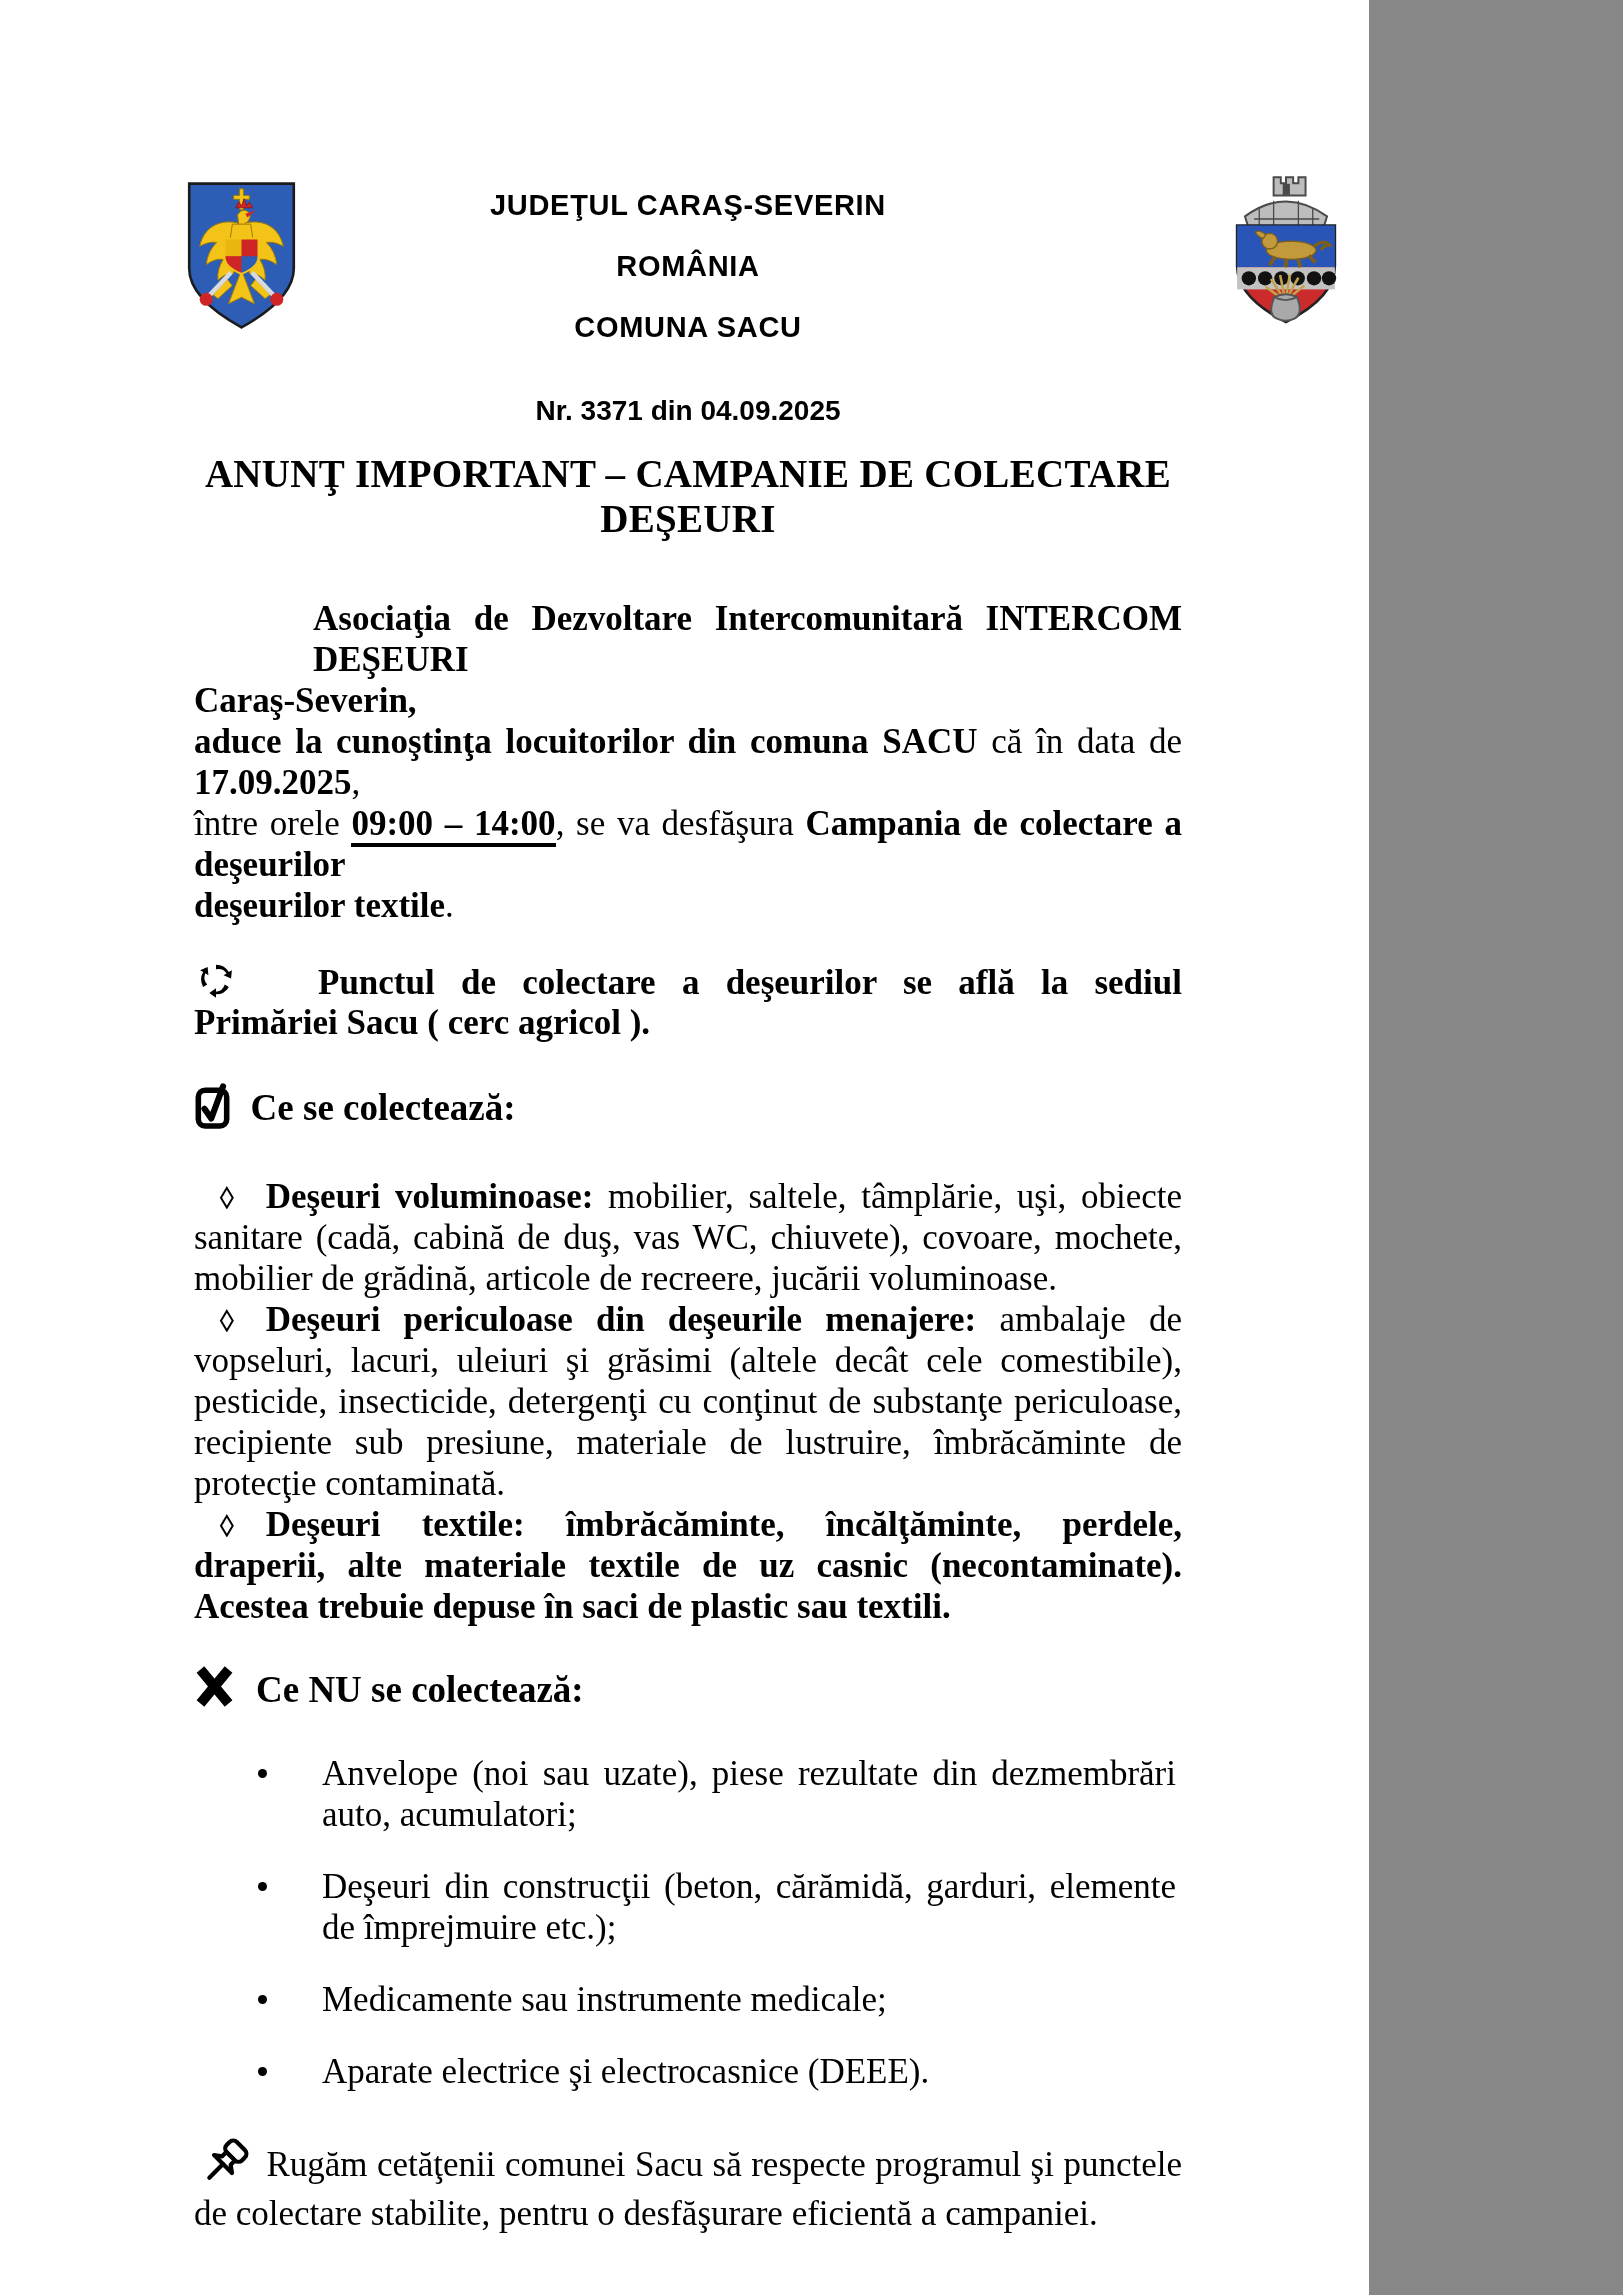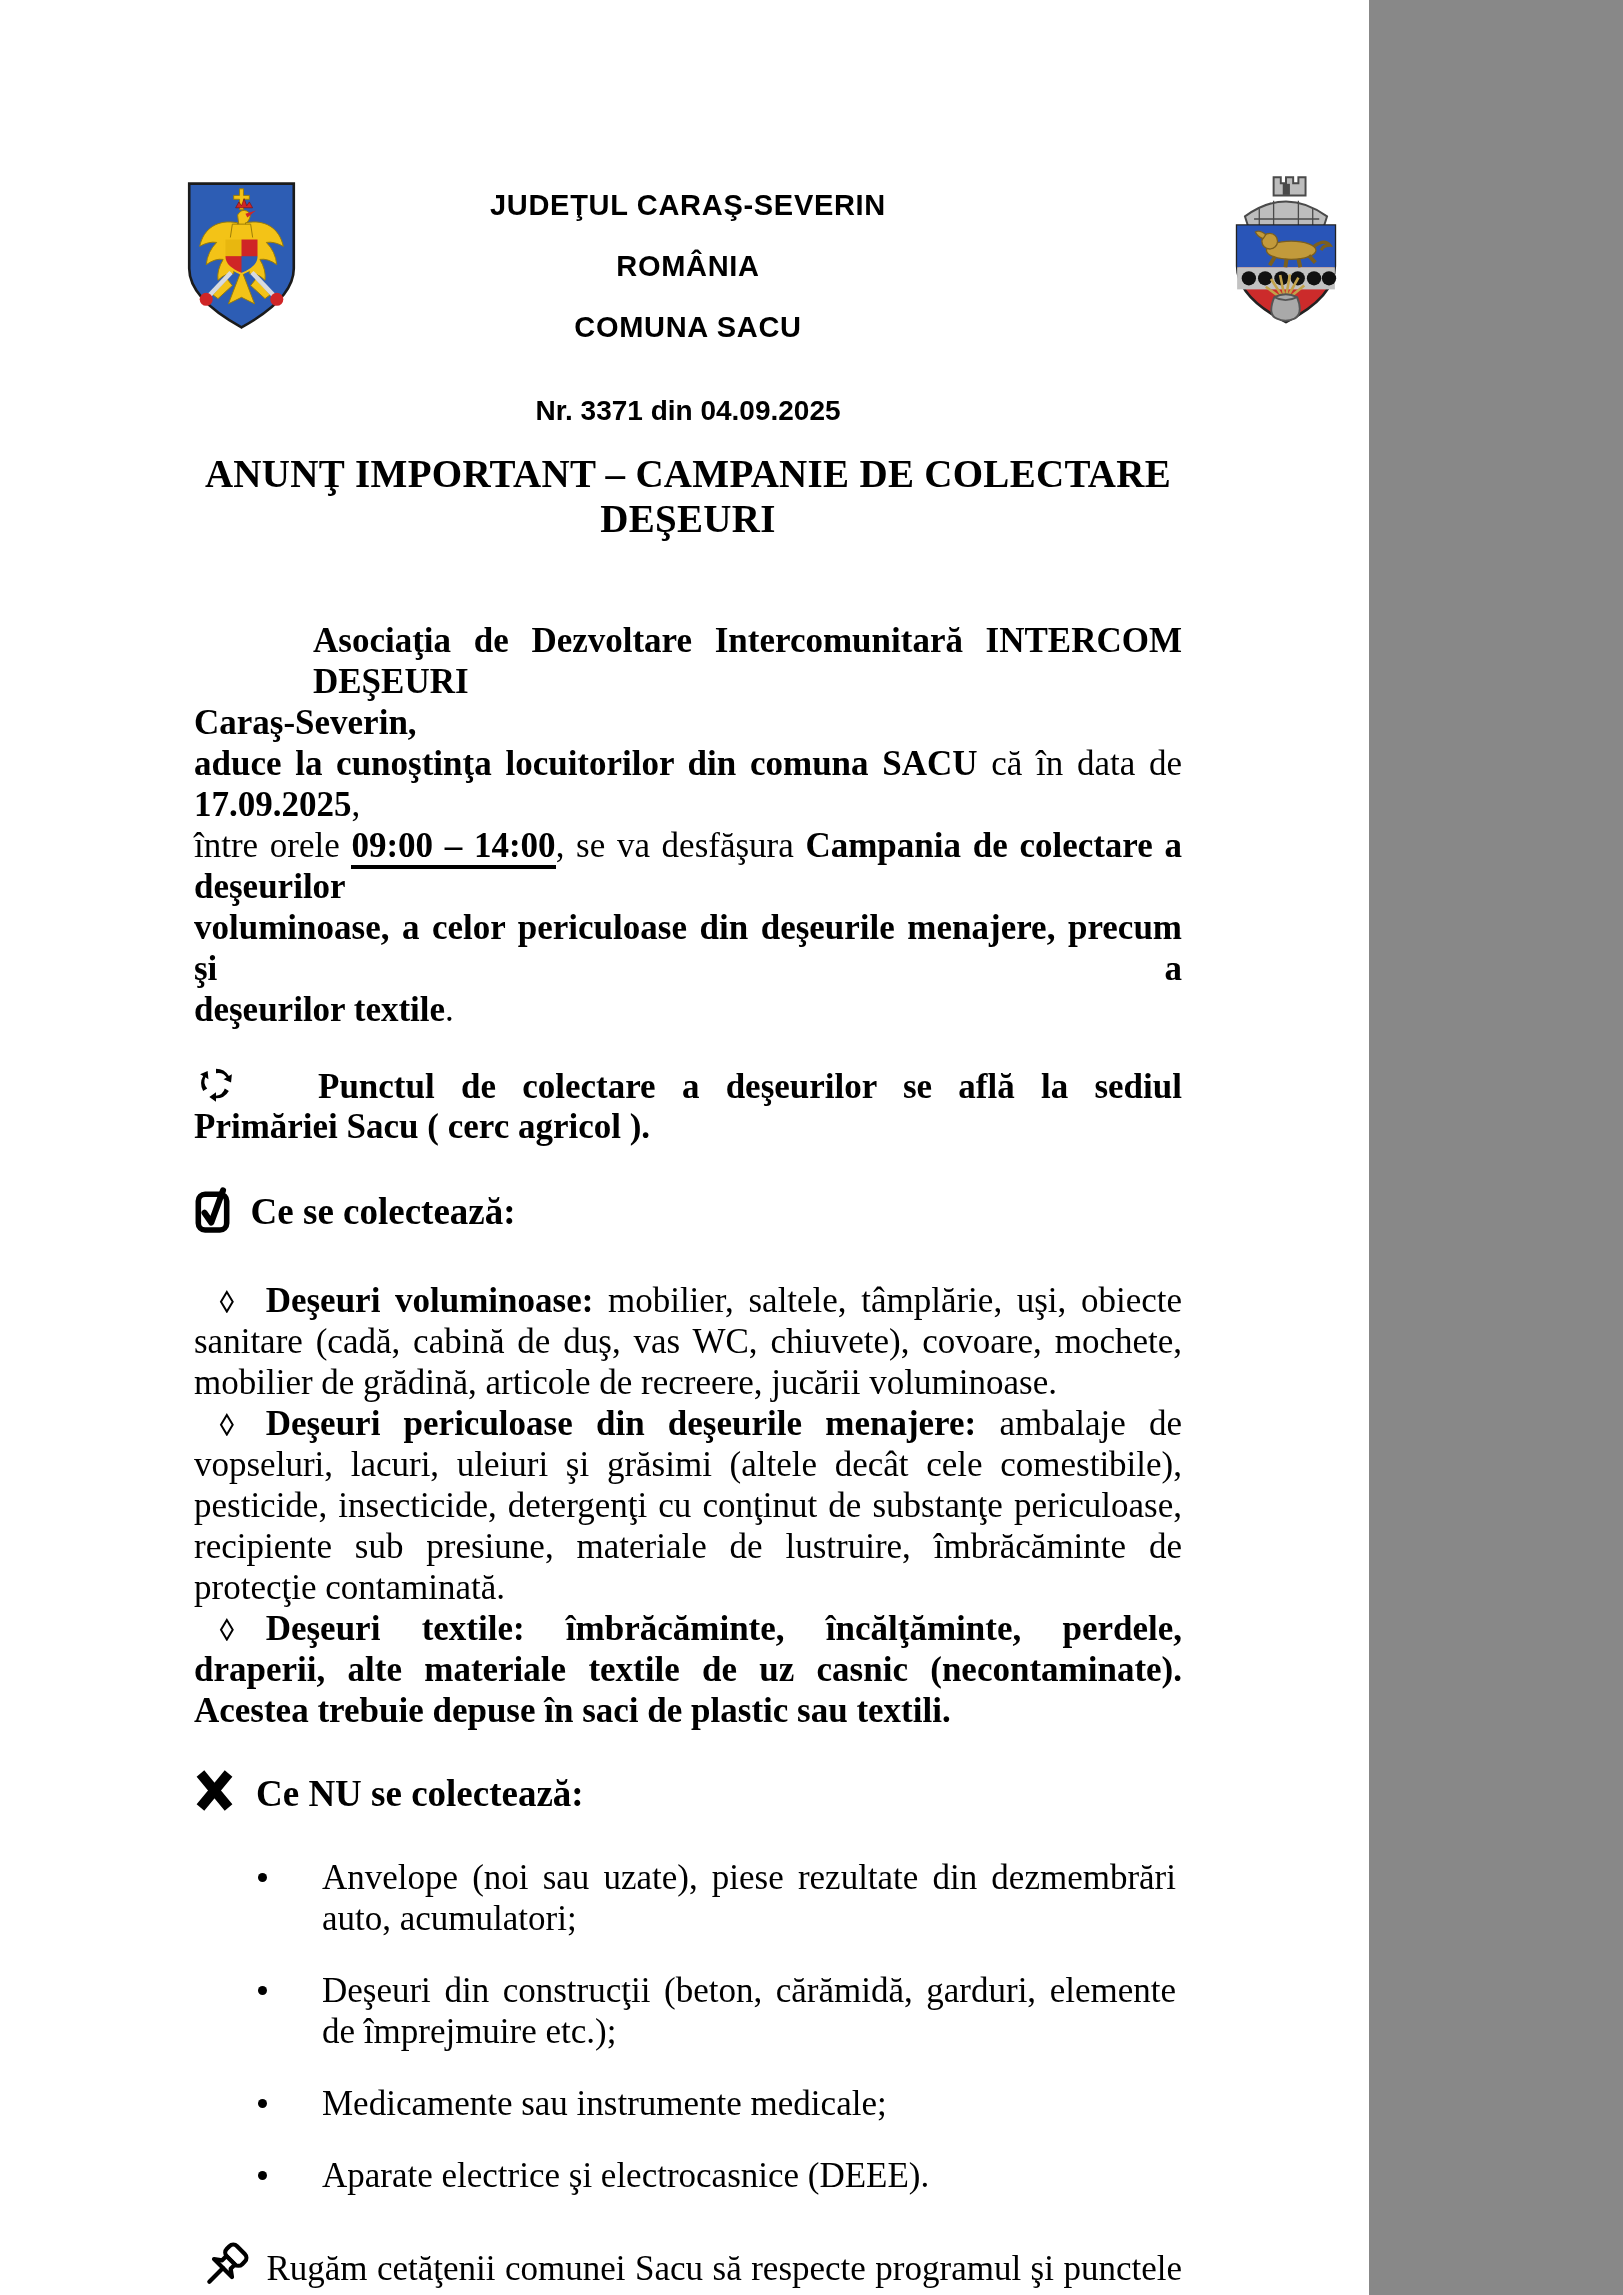--- a/index.html
+++ b/index.html
@@ -40,21 +40,21 @@
     font-weight: bold;
     text-align: center;
     letter-spacing: 0.3px;
   }
 
   
   .bodytxt { font-size: 35px; line-height: 41px; }
   .b { font-weight: bold; }
   .u { border-bottom: 4.6px solid #000; padding-bottom: 0.7px; }
 
-  .intro { margin-top: 79px; }
+  .intro { margin-top: 57px; }
   .iline { font-size: 35px; line-height: 41px; }
   .jz { text-align: justify; text-align-last: justify; }
   .ind { padding-left: 119px; }
 
   .collect-point { margin: 34px 0 0 0; text-align: justify; }
   .ic-recycle { width: 44px; height: 39px; vertical-align: -5.2px; margin-right: 80px; }
 
   .sec-heading { margin: 37px 0 0 0; font-size: 37px; font-weight: bold; line-height: 52px; }
   .ic-check { width: 37px; height: 50px; vertical-align: -10.5px; margin-right: 19.6px; }
   .ic-x { width: 41px; height: 41px; vertical-align: -5.2px; margin-right: 21px; }
@@ -160,21 +160,20 @@
 
     <div class="doc-number">Nr. 3371 din 04.09.2025</div>
 
     <h1 class="doc-title">ANUNŢ IMPORTANT – CAMPANIE DE COLECTARE DEŞEURI</h1>
 
     <section class="intro">
       <div class="iline jz ind"><span class="b">Asociaţia de Dezvoltare Intercomunitară INTERCOM DEŞEURI</span></div>
       <div class="iline"><span class="b">Caraş-Severin,</span></div>
       <div class="iline jz"><span class="b">aduce la cunoştinţa locuitorilor din comuna SACU</span><span> că în data de </span><span class="b">17.09.2025</span><span>,</span></div>
       <div class="iline jz"><span>între orele </span><span class="b u">09:00 – 14:00</span><span>, se va desfăşura </span><span class="b">Campania de colectare a deşeurilor</span></div>
-      <div class="iline jz"><span class="b">voluminoase, a celor periculoase din deşeurile menajere, precum şi a</span></div>
       <div class="iline"><span class="b">deşeurilor textile</span><span>.</span></div>
     </section>
 
     <p class="bodytxt collect-point"><svg class="ic-recycle" viewBox="0 0 100 100">
           <g fill="#000">
             <path id="ra" d="M50 12 A38 38 0 0 1 82.9 31 L90.7 26.5 L88.6 47.5 L69.4 38.8 L77.2 34.3 A26 26 0 0 0 50 24 Z"></path>
             <use href="#ra" transform="rotate(120 50 50)"></use>
             <use href="#ra" transform="rotate(240 50 50)"></use>
           </g>
         </svg><span class="b">Punctul de colectare a deşeurilor se află la sediul Primăriei Sacu ( cerc agricol ).</span></p>

